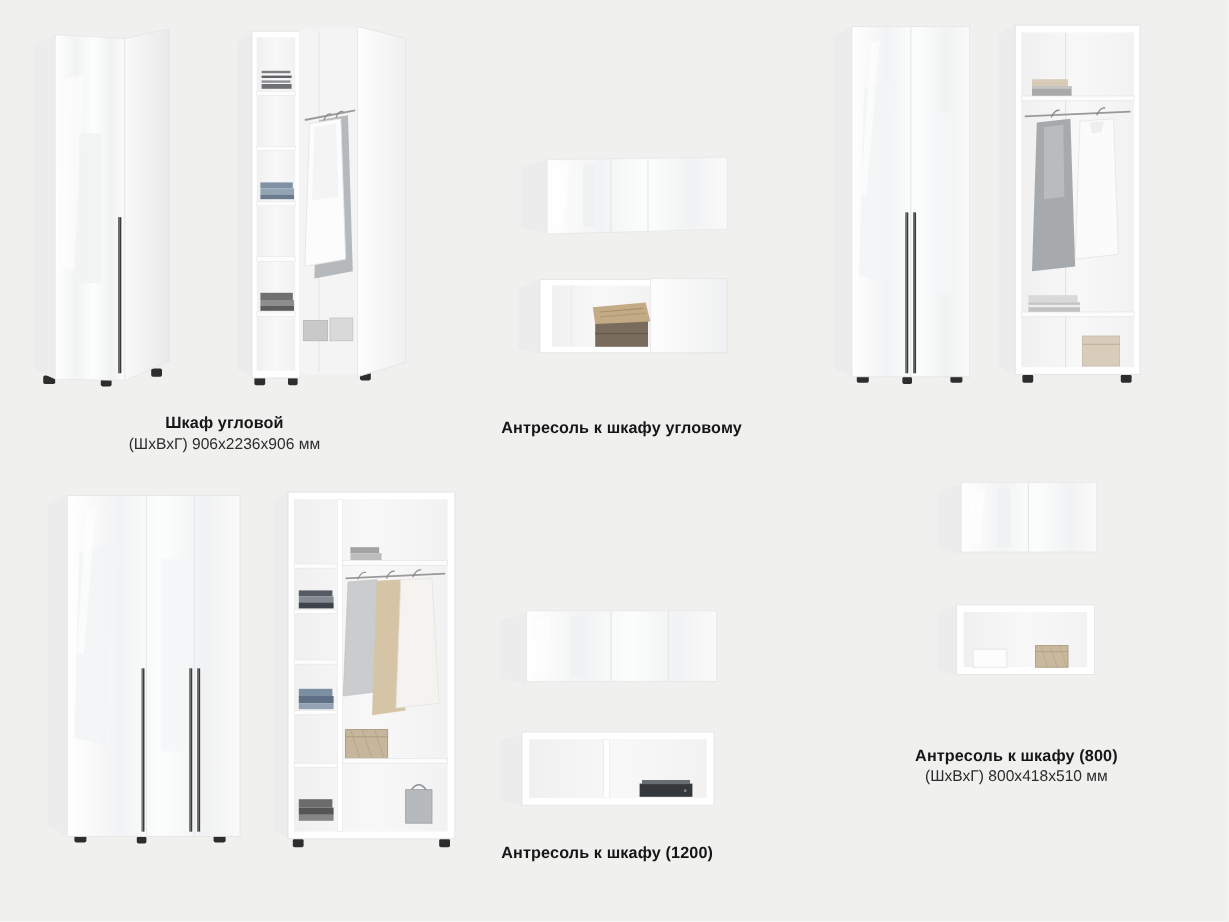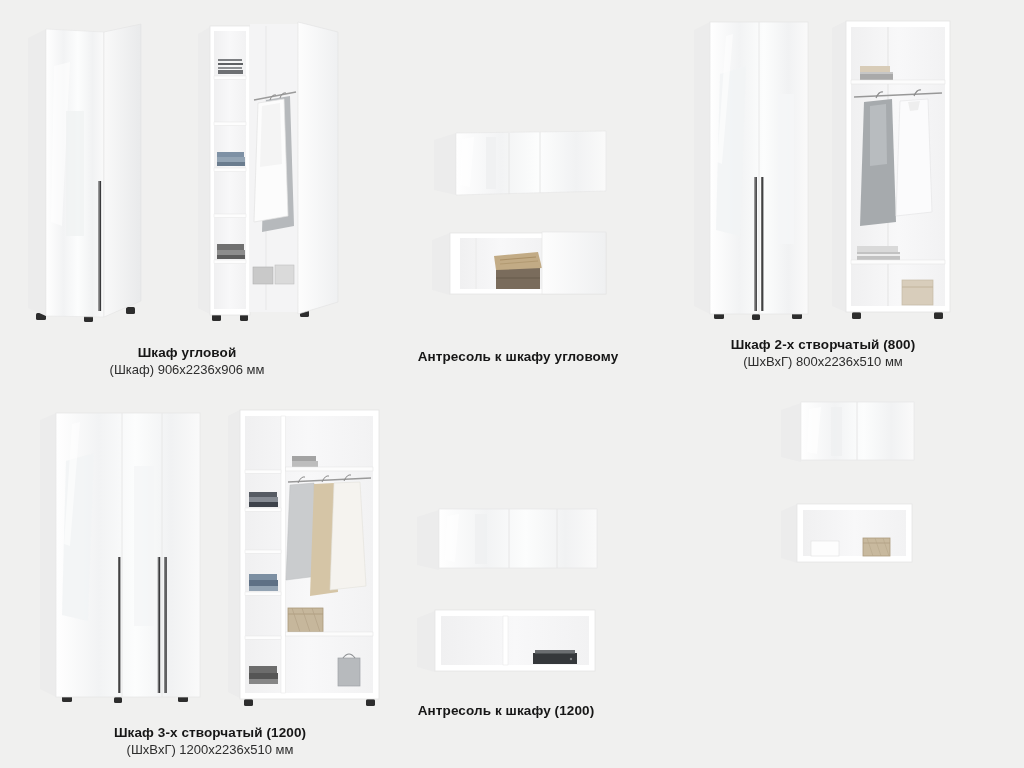--- a/index.html
+++ b/index.html
@@ -99,21 +99,21 @@
 
       <rect x="57" y="253" width="20" height="17" fill="#c9c9c9" stroke="#b1b1b1" stroke-width="0.6"></rect>
       <rect x="79" y="251" width="19" height="19" fill="#dadada" stroke="#bfbfbf" stroke-width="0.6"></rect>
 
       <polygon points="102,8 142,18 142,288 102,300" fill="url(#doorOpenFace)" stroke="#e4e4e4" stroke-width="0.7"></polygon>
     </svg>
   </div>
 
   <div class="caption" style="left:44px;top:344px;width:286px">
     <div class="cap-title">Шкаф угловой</div>
-    <div class="cap-dims">(Шкаф) 906х2236х906 мм</div>
+    <div class="cap-dims">(ШхВхГ) 906х2236х906 мм</div>
   </div>
 
   <div class="img" style="left:432px;top:129px;width:176px;height:70px">
     <svg viewBox="0 0 176 70">
       <polygon points="2,11 24,4 24,66 2,61" fill="#ececec"></polygon>
       <polygon points="24,4 174,2 174,62 24,66" fill="url(#doorGloss)" stroke="#e5e5e5" stroke-width="0.6"></polygon>
       <line x1="77" y1="4" x2="77" y2="65" stroke="#e6e6e6" stroke-width="1"></line>
       <line x1="108" y1="3" x2="108" y2="64" stroke="#e6e6e6" stroke-width="1"></line>
       <polygon points="30,10 42,8 38,58 28,56" fill="#ffffff" opacity="0.6"></polygon>
       <rect x="54" y="8" width="10" height="52" fill="#eef0f1" opacity="0.85"></rect>
@@ -184,24 +184,20 @@
       <rect x="27" y="232" width="41" height="6" fill="#d9d9d9"></rect>
       <rect x="27" y="238" width="43" height="8" fill="#c2c2c2"></rect>
       <rect x="27" y="240" width="43" height="2" fill="#ededed"></rect>
       <rect x="21" y="246" width="94" height="4" fill="#fcfcfc" stroke="#e2e2e2" stroke-width="0.5"></rect>
 
       <rect x="72" y="266" width="31" height="25" fill="#d8cdbb" stroke="#c7bba6" stroke-width="0.7"></rect>
       <line x1="72" y1="273" x2="103" y2="273" stroke="#c2b49c" stroke-width="1"></line>
     </svg>
   </div>
 
-  <div class="caption" style="left:681px;top:336px;width:284px">
-    <div class="cap-title">Шкаф 2-х створчатый (800)</div>
-    <div class="cap-dims">(ШхВхГ) 800х2236х510 мм</div>
-  </div>
 
   <div class="img" style="left:38px;top:406px;width:164px;height:300px">
     <svg viewBox="0 0 164 300">
       <rect x="24" y="289" width="10" height="7" rx="1.5" fill="#2d2d2d"></rect>
       <rect x="76" y="291" width="8" height="6" rx="1.5" fill="#2d2d2d"></rect>
       <rect x="140" y="289" width="10" height="7" rx="1.5" fill="#2d2d2d"></rect>
       <polygon points="2,14 18,7 18,291 2,283" fill="#ececec"></polygon>
       <rect x="18" y="7" width="144" height="284" fill="url(#doorGloss)" stroke="#e5e5e5" stroke-width="0.7"></rect>
       <line x1="84" y1="7" x2="84" y2="291" stroke="#e8e8e8" stroke-width="1"></line>
       <line x1="124" y1="7" x2="124" y2="291" stroke="#e8e8e8" stroke-width="1"></line>
@@ -257,24 +253,20 @@
       <line x1="66" y1="204" x2="74" y2="228" stroke="#b3a287" stroke-width="0.7"></line>
       <line x1="76" y1="204" x2="84" y2="228" stroke="#b3a287" stroke-width="0.7"></line>
       <line x1="86" y1="204" x2="94" y2="228" stroke="#b3a287" stroke-width="0.7"></line>
       <rect x="59.5" y="228" width="87.5" height="4" fill="#fcfcfc" stroke="#e2e2e2" stroke-width="0.5"></rect>
 
       <rect x="112" y="254" width="22" height="28" fill="#b7babd" stroke="#9fa2a5" stroke-width="0.7"></rect>
       <path d="M117,254 q6,-8 12,0" fill="none" stroke="#8d9093" stroke-width="1.2"></path>
     </svg>
   </div>
 
-  <div class="caption" style="left:68px;top:724px;width:284px">
-    <div class="cap-title">Шкаф 3-х створчатый (1200)</div>
-    <div class="cap-dims">(ШхВхГ) 1200х2236х510 мм</div>
-  </div>
 
   <div class="img" style="left:415px;top:506px;width:184px;height:68px">
     <svg viewBox="0 0 184 68">
       <polygon points="2,11 24,4 24,64 2,59" fill="#ececec"></polygon>
       <rect x="24" y="3" width="158" height="59" fill="url(#doorGloss)" stroke="#e5e5e5" stroke-width="0.6"></rect>
       <line x1="94" y1="3" x2="94" y2="62" stroke="#e6e6e6" stroke-width="1"></line>
       <line x1="142" y1="3" x2="142" y2="62" stroke="#e6e6e6" stroke-width="1"></line>
       <polygon points="32,10 44,8 40,56 30,54" fill="#ffffff" opacity="0.6"></polygon>
       <rect x="60" y="8" width="12" height="50" fill="#eef0f1" opacity="0.85"></rect>
     </svg>
@@ -316,14 +308,18 @@
       <rect x="32" y="41" width="28" height="15" fill="#fdfdfd" stroke="#e4e4e4" stroke-width="0.7"></rect>
 
       <rect x="84" y="38" width="27" height="18" fill="#c8b99e" stroke="#ad9c7e" stroke-width="0.8"></rect>
       <line x1="84" y1="43" x2="111" y2="43" stroke="#ad9c7e" stroke-width="0.7"></line>
       <line x1="88" y1="38" x2="94" y2="56" stroke="#b6a689" stroke-width="0.6"></line>
       <line x1="96" y1="38" x2="102" y2="56" stroke="#b6a689" stroke-width="0.6"></line>
       <line x1="104" y1="38" x2="110" y2="56" stroke="#b6a689" stroke-width="0.6"></line>
     </svg>
   </div>
 
+  <div class="caption" style="left:705px;top:621px;width:284px">
+    <div class="cap-title">Антресоль к шкафу (800)</div>
+    <div class="cap-dims">(ШхВхГ) 800х418х510 мм</div>
+  </div>
 
 </div>
 
 </body></html>

